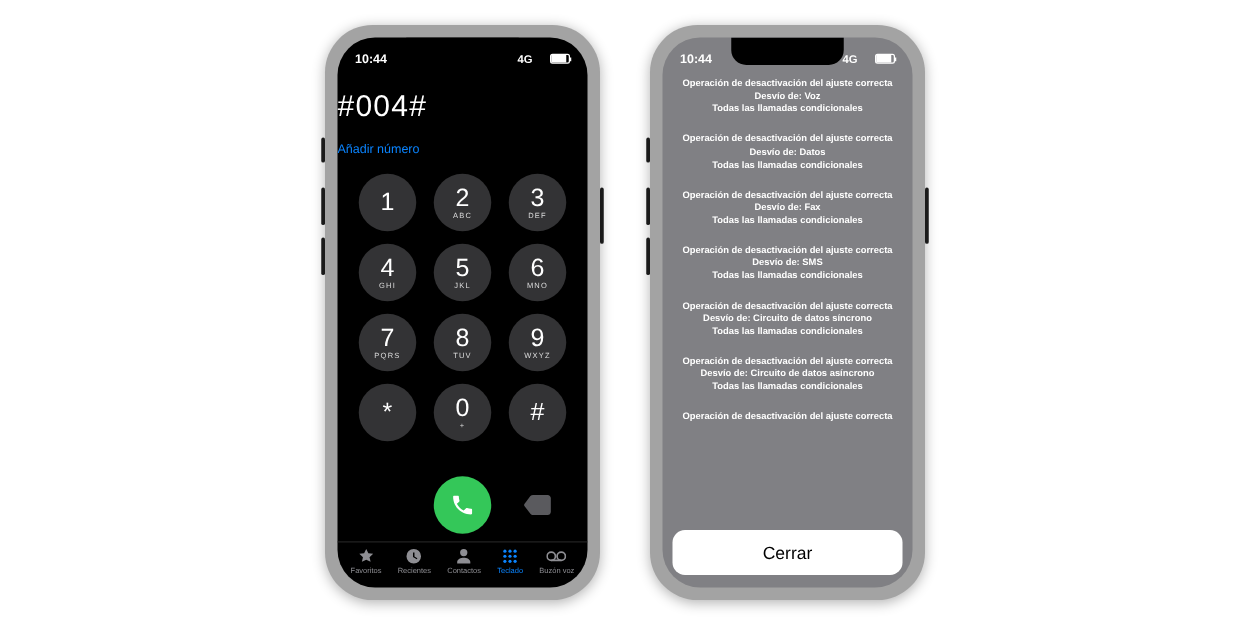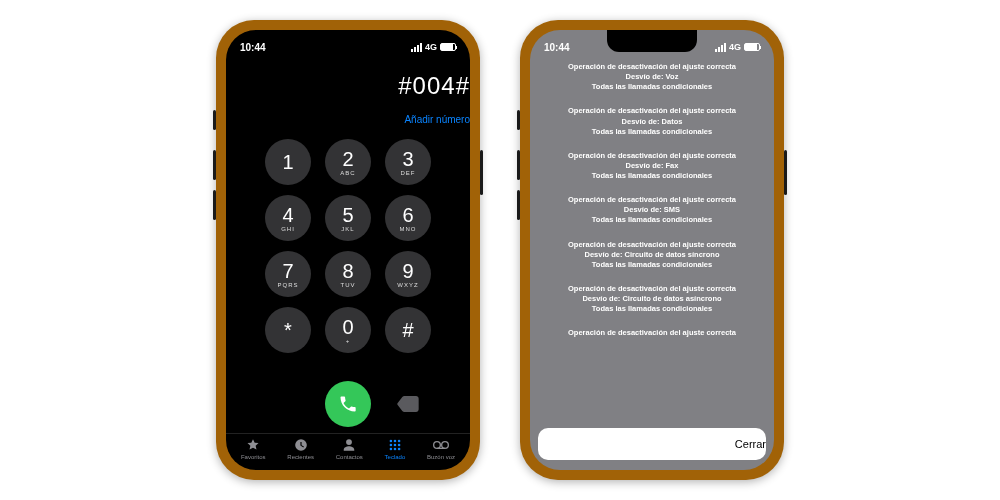--- a/index.html
+++ b/index.html
@@ -7,24 +7,24 @@
     width: 1000px;
     height: 500px;
     background: #fff;
     font-family: -apple-system, "Helvetica Neue", Arial, sans-serif;
     display: flex;
     justify-content: center;
     align-items: center;
     gap: 40px;
   }
   .phone {
-    width: 264px;
+    width: 220px;
     height: 460px;
     border-radius: 38px;
-    background: #a16207;
+    background: #a3a3a3;
     padding: 10px;
     position: relative;
     box-shadow: 0 2px 10px rgba(0,0,0,.3);
   }
   .side-btn { position:absolute; background:#1a1a1a; border-radius:2px; }
   .side-left1 { left:-3px; top:90px; width:3px; height:20px; }
   .side-left2 { left:-3px; top:130px; width:3px; height:30px; }
   .side-left3 { left:-3px; top:170px; width:3px; height:30px; }
   .side-right { right:-3px; top:130px; width:3px; height:45px; }
   .screen {
@@ -48,33 +48,33 @@
   }
   .status-bar {
     height: 28px;
     display:flex;
     justify-content:space-between;
     align-items:center;
     padding: 6px 14px 0;
     font-size: 10px;
     font-weight:600;
   }
-  .status-right { display:flex; align-items:center; gap:3px; }
+  .status-right { display:flex; align-items:center; gap:14px; }
   .signal { display:flex; align-items:flex-end; gap:1px; }
   .signal span { width:2px; background:#fff; display:inline-block; }
   .signal span:nth-child(1){height:3px;}
   .signal span:nth-child(2){height:5px;}
   .signal span:nth-child(3){height:7px;}
   .signal span:nth-child(4){height:9px;}
   .net { font-size:9px; }
   .batt { width:16px; height:8px; border:1px solid #fff; border-radius:2px; position:relative; }
   .batt::after { content:""; position:absolute; right:-2px; top:2px; width:1px; height:3px; background:#fff; }
   .batt i { display:block; width:12px; height:100%; background:#fff; }
 
-  .dial-display { text-align:right; padding: 14px 0 4px; }
+  .dial-display { text-align:left; padding: 14px 0 4px; }
   .dial-number { font-size: 24px; font-weight:300; letter-spacing:1px; color:#fff; }
   .add-number { color:#0a84ff; font-size:10px; margin-top:14px; }
 
   .keypad {
     flex:1;
     display:grid;
     grid-template-columns: repeat(3, 46px);
     grid-auto-rows: 46px;
     justify-content:center;
     align-content:start;
@@ -140,22 +140,22 @@
     line-height:1.35;
     color:#fff;
     margin-bottom: 14px;
   }
   .msg-block.cut { margin-bottom:0; }
   .close-btn {
     margin: 0 8px 10px;
     background:#fff;
     color:#000;
     border-radius:10px;
-    text-align:right;
-    font-size:11px;
+    text-align:center;
+    font-size:14px;
     padding: 10px 0;
   }
 </style>
 </head>
 <body>
 
 <div class="phone">
   <div class="side-btn side-left1"></div>
   <div class="side-btn side-left2"></div>
   <div class="side-btn side-left3"></div>

